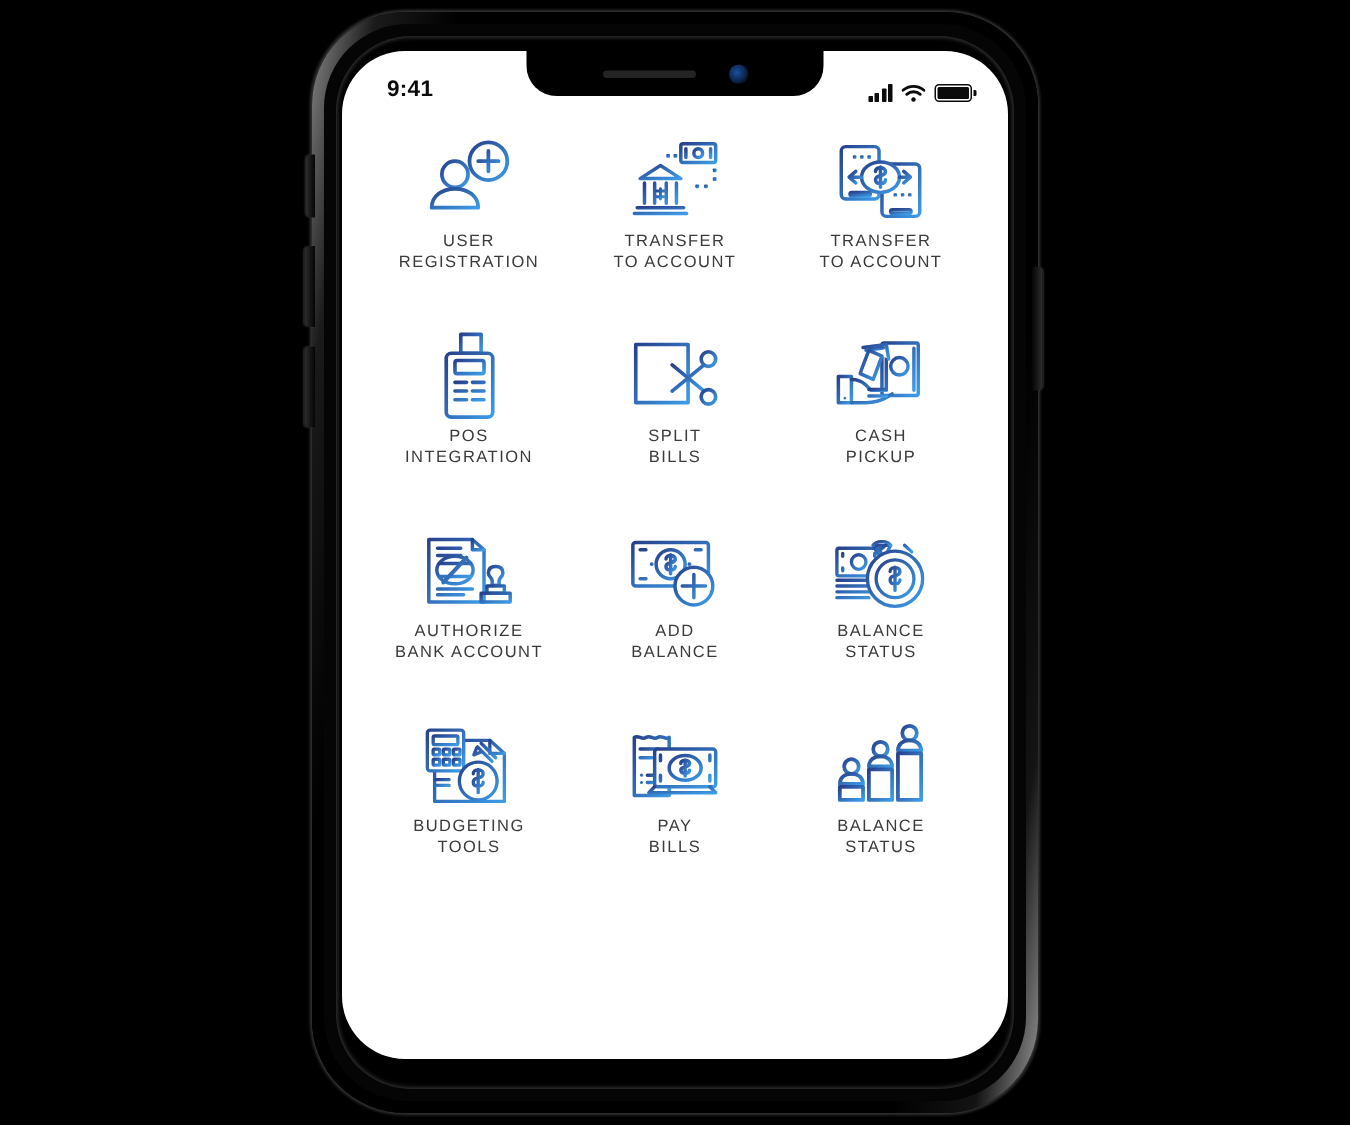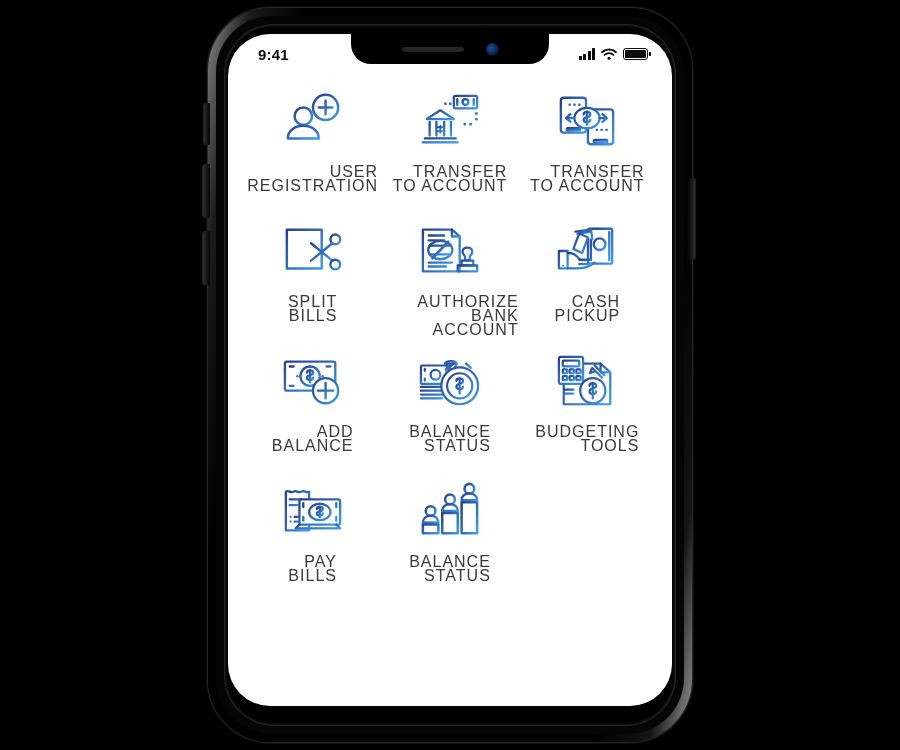--- a/index.html
+++ b/index.html
@@ -71,21 +71,21 @@
     display: flex; align-items: center; justify-content: center;
     gap: 22px;
   }
   .speaker-grille { width: 62px; height: 5px; border-radius: 3px; background:#242424; }
   .front-cam { width: 13px; height: 13px; border-radius: 50%;
                background: radial-gradient(circle at 40% 40%, #1b4f9e 0%, #0d2a55 48%, #060d1c 75%); }
 
   
   .status-bar {
     position: absolute; top: 0; left: 0; right: 0; height: 34px;
-    display: flex; align-items: center; justify-content: space-between;
+    display: flex; align-items: flex-end; justify-content: space-between;
     padding: 6px 24px 0 30px;
     z-index: 4;
   }
   .status-time { font-size: 15px; font-weight: 700; color: #0b0b0b; letter-spacing: .2px; }
   .status-right { display: flex; align-items: flex-end; gap: 6px; }
 
   .signal { display: flex; align-items: flex-end; gap: 1.5px; height: 12px; }
   .signal i { display:block; width: 3px; background:#0b0b0b; border-radius: .5px; }
   .signal i:nth-child(1){ height:4px; } .signal i:nth-child(2){ height:6.5px; }
   .signal i:nth-child(3){ height:9px; } .signal i:nth-child(4){ height:12px; }
@@ -107,26 +107,26 @@
   }
   .cell {
     display: flex; flex-direction: column;
     align-items: center; justify-content: flex-start;
     padding-top: 6px;
   }
   .cell.empty { visibility: hidden; }
   .icon-wrap { width: 72px; height: 66px; display:flex; align-items:center; justify-content:center; }
   .icon-wrap svg { width: 66px; height: 62px; display:block; }
   .cell-label {
-    margin-top: 11px;
-    font-size: 16px;
+    margin-top: 0;
+    font-size: 11px;
     line-height: 14px;
     letter-spacing: 1.0px;
     color: #3a3a3c;
-    text-align: right;
+    text-align: center;
     text-transform: uppercase;
     white-space: pre-line;
     font-family: "Liberation Sans", sans-serif;
   }
 </style>
 </head>
 <body>
 
 <div id="stage">
 
@@ -252,20 +252,40 @@
               <rect x="46" y="40" width="2.4" height="2.4" rx=".6"></rect>
               <rect x="51" y="40" width="2.4" height="2.4" rx=".6"></rect>
             </g>
           </svg>
         </div>
         <div class="cell-label">TRANSFER
 TO ACCOUNT</div>
       </div>
 
 
+      <div class="cell">
+        <div class="icon-wrap">
+          <svg viewBox="0 0 64 64">
+            <defs>
+                <linearGradient id="g5" x1="0" y1="0" x2="1" y2="1">
+              <stop offset="0" stop-color="#27418c"></stop>
+                  <stop offset="1" stop-color="#3d9ce8"></stop>
+                </linearGradient>
+              </defs>
+            <g fill="none" stroke="url(#g5)" stroke-width="2.5" stroke-linecap="round" stroke-linejoin="round">
+              <path d="M26 16h14V3H26z"></path>
+              <rect x="16" y="16" width="32" height="44" rx="3.5"></rect>
+              <rect x="22" y="21" width="20" height="9" rx="1.5"></rect>
+              <path d="M22 36h8M34 36h8M22 42h8M34 42h8M22 48h8M34 48h8"></path>
+            </g>
+          </svg>
+        </div>
+        <div class="cell-label">POS
+INTEGRATION</div>
+      </div>
 
       <div class="cell">
         <div class="icon-wrap">
           <svg viewBox="0 0 64 64">
             <defs>
                 <linearGradient id="g6" x1="0" y1="0" x2="1" y2="1">
               <stop offset="0" stop-color="#27418c"></stop>
                   <stop offset="1" stop-color="#3d9ce8"></stop>
                 </linearGradient>
               </defs>
@@ -273,46 +293,20 @@
               <rect x="5" y="10" width="36" height="40"></rect>
               <path d="M8 30h28" stroke-dasharray="4 3.5"></path>
               <path d="M30 24l22 18M30 42l22-18"></path>
               <circle cx="55" cy="20" r="5"></circle>
               <circle cx="55" cy="46" r="5"></circle>
             </g>
           </svg>
         </div>
         <div class="cell-label">SPLIT
 BILLS</div>
-      </div>
-
-      <div class="cell">
-        <div class="icon-wrap">
-          <svg viewBox="0 0 64 64">
-            <defs>
-                <linearGradient id="g7" x1="0" y1="0" x2="1" y2="1">
-              <stop offset="0" stop-color="#27418c"></stop>
-                  <stop offset="1" stop-color="#3d9ce8"></stop>
-                </linearGradient>
-              </defs>
-            <g fill="none" stroke="url(#g7)" stroke-width="2.4" stroke-linecap="round" stroke-linejoin="round">
-              <path d="M4 10h30l8 7v36H4z"></path>
-              <path d="M34 10v7h8"></path>
-              <path d="M10 16h16M10 21h16M10 44h24M10 48h18"></path>
-              <ellipse cx="22" cy="31" rx="12.5" ry="9.5"></ellipse>
-              <path d="M11 26.5h22M11 35.5h22"></path>
-              <path d="M14 39.5L30 22.5" stroke-width="2.8"></path>
-              <path d="M45 33c0-3 2-4.5 5-4.5s5 1.5 5 4.5c0 2.6-2.6 3.2-2.6 5.5v3h-4.8v-3c0-2.3-2.6-2.9-2.6-5.5z"></path>
-              <path d="M44 42h12v5H44z"></path>
-              <path d="M40 47h20v6H40z"></path>
-            </g>
-          </svg>
-        </div>
-        <div class="cell-label">AUTHORIZE
-BANK ACCOUNT</div>
       </div>
 
       <div class="cell">
         <div class="icon-wrap">
           <svg viewBox="0 0 64 64">
             <defs>
                 <linearGradient id="g8" x1="0" y1="0" x2="1" y2="1">
               <stop offset="0" stop-color="#27418c"></stop>
                   <stop offset="1" stop-color="#3d9ce8"></stop>
                 </linearGradient>
@@ -328,20 +322,46 @@
               <path d="M7.5 36v8" stroke-width="2.2"></path>
               <circle cx="7.5" cy="47" r=".9" fill="url(#g8)" stroke="none"></circle>
               <path d="M12 34c3.5 0 7 1 9.5 3.5l4 4h9"></path>
               <path d="M12 50h10c5 0 10-1 14-3.5l4-2.5"></path>
               <path d="M24 41h11M24 45.5h12"></path>
             </g>
           </svg>
         </div>
         <div class="cell-label">CASH
 PICKUP</div>
+      </div>
+
+      <div class="cell">
+        <div class="icon-wrap">
+          <svg viewBox="0 0 64 64">
+            <defs>
+                <linearGradient id="g7" x1="0" y1="0" x2="1" y2="1">
+              <stop offset="0" stop-color="#27418c"></stop>
+                  <stop offset="1" stop-color="#3d9ce8"></stop>
+                </linearGradient>
+              </defs>
+            <g fill="none" stroke="url(#g7)" stroke-width="2.4" stroke-linecap="round" stroke-linejoin="round">
+              <path d="M4 10h30l8 7v36H4z"></path>
+              <path d="M34 10v7h8"></path>
+              <path d="M10 16h16M10 21h16M10 44h24M10 48h18"></path>
+              <ellipse cx="22" cy="31" rx="12.5" ry="9.5"></ellipse>
+              <path d="M11 26.5h22M11 35.5h22"></path>
+              <path d="M14 39.5L30 22.5" stroke-width="2.8"></path>
+              <path d="M45 33c0-3 2-4.5 5-4.5s5 1.5 5 4.5c0 2.6-2.6 3.2-2.6 5.5v3h-4.8v-3c0-2.3-2.6-2.9-2.6-5.5z"></path>
+              <path d="M44 42h12v5H44z"></path>
+              <path d="M40 47h20v6H40z"></path>
+            </g>
+          </svg>
+        </div>
+        <div class="cell-label">AUTHORIZE
+BANK ACCOUNT</div>
       </div>
 
       <div class="cell">
         <div class="icon-wrap">
           <svg viewBox="0 0 64 64">
             <defs>
                 <linearGradient id="g9" x1="0" y1="0" x2="1" y2="1">
               <stop offset="0" stop-color="#27418c"></stop>
                   <stop offset="1" stop-color="#3d9ce8"></stop>
                 </linearGradient>

